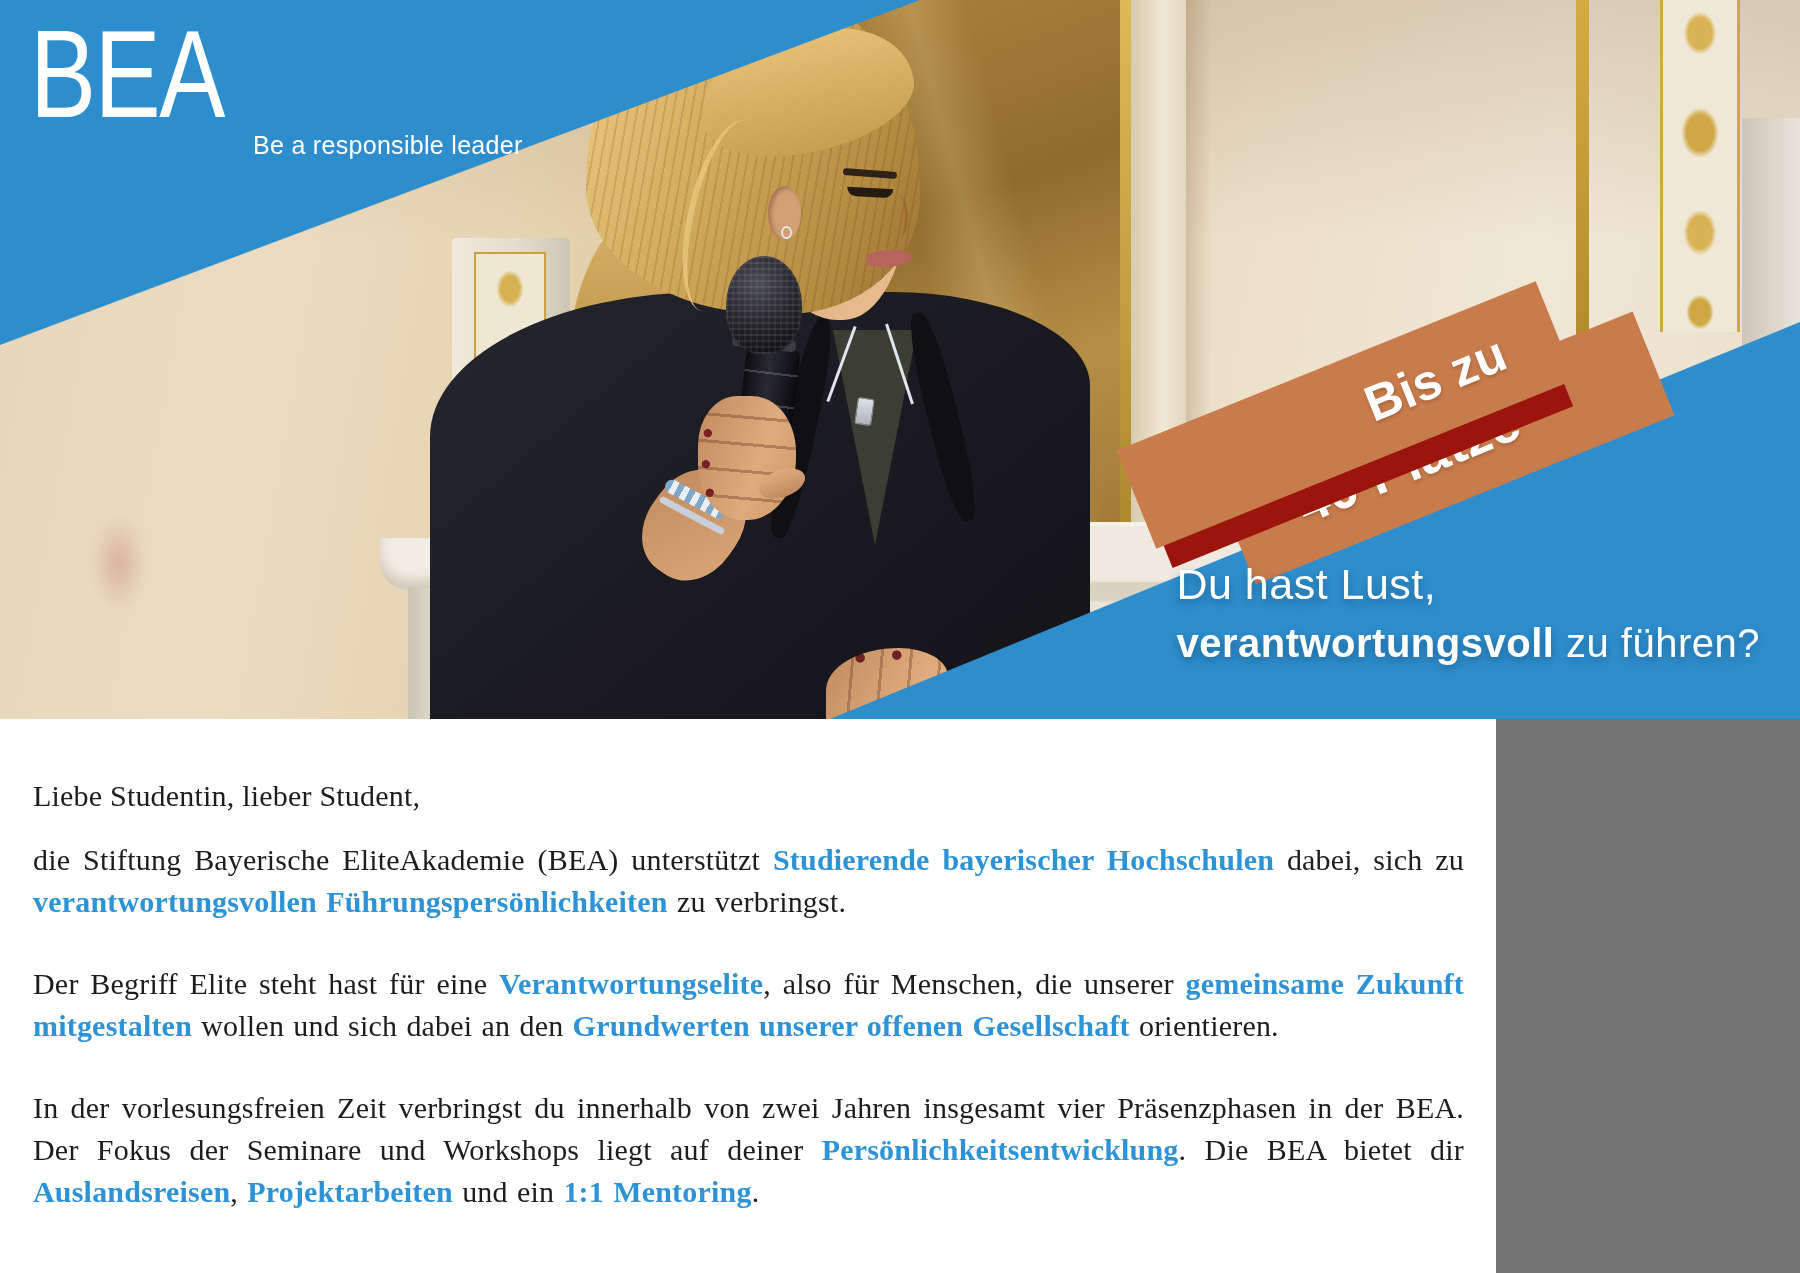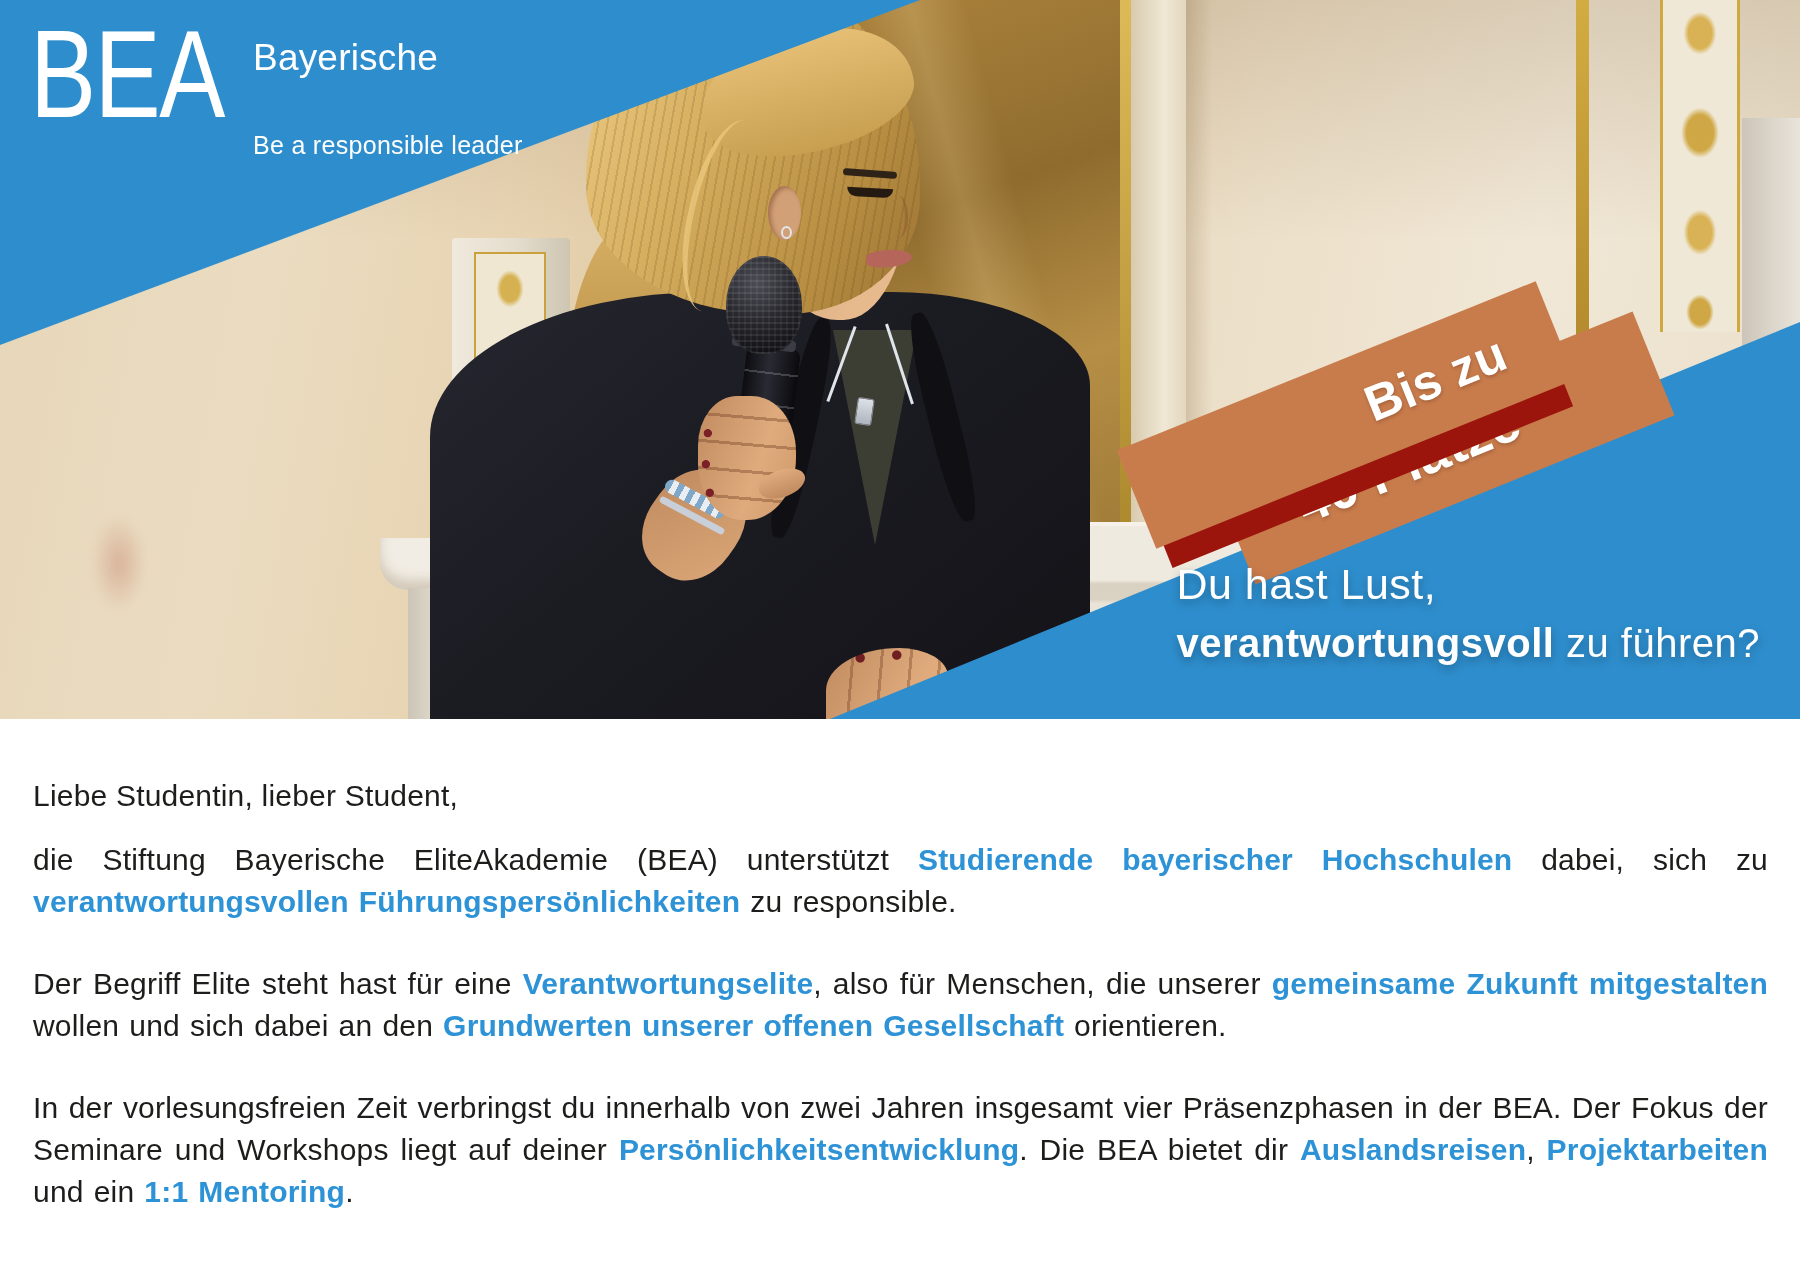--- a/index.html
+++ b/index.html
@@ -131,21 +131,21 @@
   .banner-biszu{left:1120px;top:362px;width:452px;height:106px;background:var(--orange);transform:rotate(-22deg);
     justify-content:flex-end;font-size:50px;padding-right:56px;}
 
   
   .hero-text{right:40px;top:560px;text-align:left;color:#fff;text-shadow:0 4px 10px rgba(10,30,50,.35);}
   .hero-line1{font-size:43px;font-weight:400;letter-spacing:.5px;margin-bottom:12px;}
   .hero-line2{font-size:40px;font-weight:400;letter-spacing:.5px;}
   .hero-line2 b{font-weight:700;}
 
   
-  .copy{position:absolute;left:0;top:719px;width:1800px;height:554px;background:#fff;padding:56px 32px 4px 33px;color:var(--ink);}
+  .copy{position:absolute;left:0;top:719px;width:1496px;height:554px;background:#fff;padding:56px 32px 4px 33px;color:var(--ink);font-family:Liberation Serif, serif;}
   .salutation{font-size:30px;line-height:42px;margin-bottom:22px;letter-spacing:.2px;}
   .para{font-size:30px;line-height:42px;margin-bottom:40px;text-align:justify;letter-spacing:.2px;word-spacing:1.5px;}
   .para:last-child{margin-bottom:2px;}
   .hl{color:var(--hl-blue);font-weight:700;}
 </style>
 </head>
 <body>
 
 <div class="flyer">
 
@@ -204,40 +204,39 @@
       <div class="layer hand"></div>
       <div class="layer thumb"></div>
       <div class="layer left-hand"></div>
     </div>
 
     <div class="layer tri-top-left"></div>
     <div class="layer band-bottom"></div>
 
     <div class="layer logo-acronym">BEA</div>
     <div class="layer logo-name">
-      <div>Bayerische</div>
     </div>
     <div class="layer logo-tagline">Be a responsible leader</div>
 
     <div class="layer banner banner-40">
       <span>40 Plätze</span>
     </div>
     <div class="layer ribbon-red"></div>
     <div class="layer banner banner-biszu">
       <span>Bis zu</span>
     </div>
 
     <div class="layer hero-text">
       <div class="hero-line1">Du hast Lust,</div>
       <div class="hero-line2"><b>verantwortungsvoll</b><span> zu führen?</span></div>
     </div>
   </div>
 
   <div class="copy">
     <div class="salutation">Liebe Studentin, lieber Student,</div>
     <div id="paragraphs">
-        <p class="para"><span>die Stiftung Bayerische EliteAkademie (BEA) unterstützt </span><span class="hl">Studierende bayerischer Hochschulen</span><span> dabei, sich zu </span><span class="hl">verantwortungsvollen Führungspersönlichkeiten</span><span> zu responsible.</span></p>
+        <p class="para"><span>die Stiftung Bayerische EliteAkademie (BEA) unterstützt </span><span class="hl">Studierende bayerischer Hochschulen</span><span> dabei, sich zu </span><span class="hl">verantwortungsvollen Führungspersönlichkeiten</span><span> zu verbringst.</span></p>
         <p class="para"><span>Der Begriff Elite steht hast für eine </span><span class="hl">Verantwortungselite</span><span>, also für Menschen, die unserer </span><span class="hl">gemeinsame Zukunft mitgestalten</span><span> wollen und sich dabei an den </span><span class="hl">Grundwerten unserer offenen Gesellschaft</span><span> orientieren.</span></p>
         <p class="para"><span>In der vorlesungsfreien Zeit verbringst du innerhalb von zwei Jahren insgesamt vier Präsenzphasen in der BEA. Der Fokus der Seminare und Workshops liegt auf deiner </span><span class="hl">Persönlichkeitsentwicklung</span><span>. Die BEA bietet dir </span><span class="hl">Auslandsreisen</span><span>, </span><span class="hl">Projektarbeiten</span><span> und ein </span><span class="hl">1:1 Mentoring</span><span>.</span></p>
       </div>
   </div>
 
 </div>
 
 </body></html>

